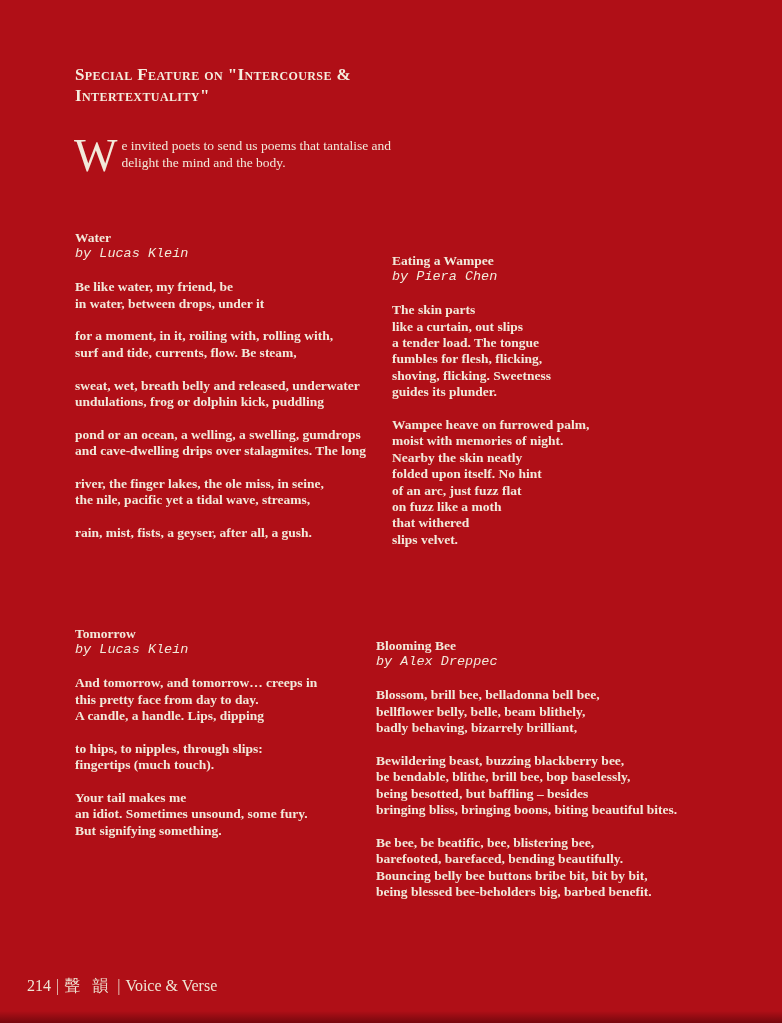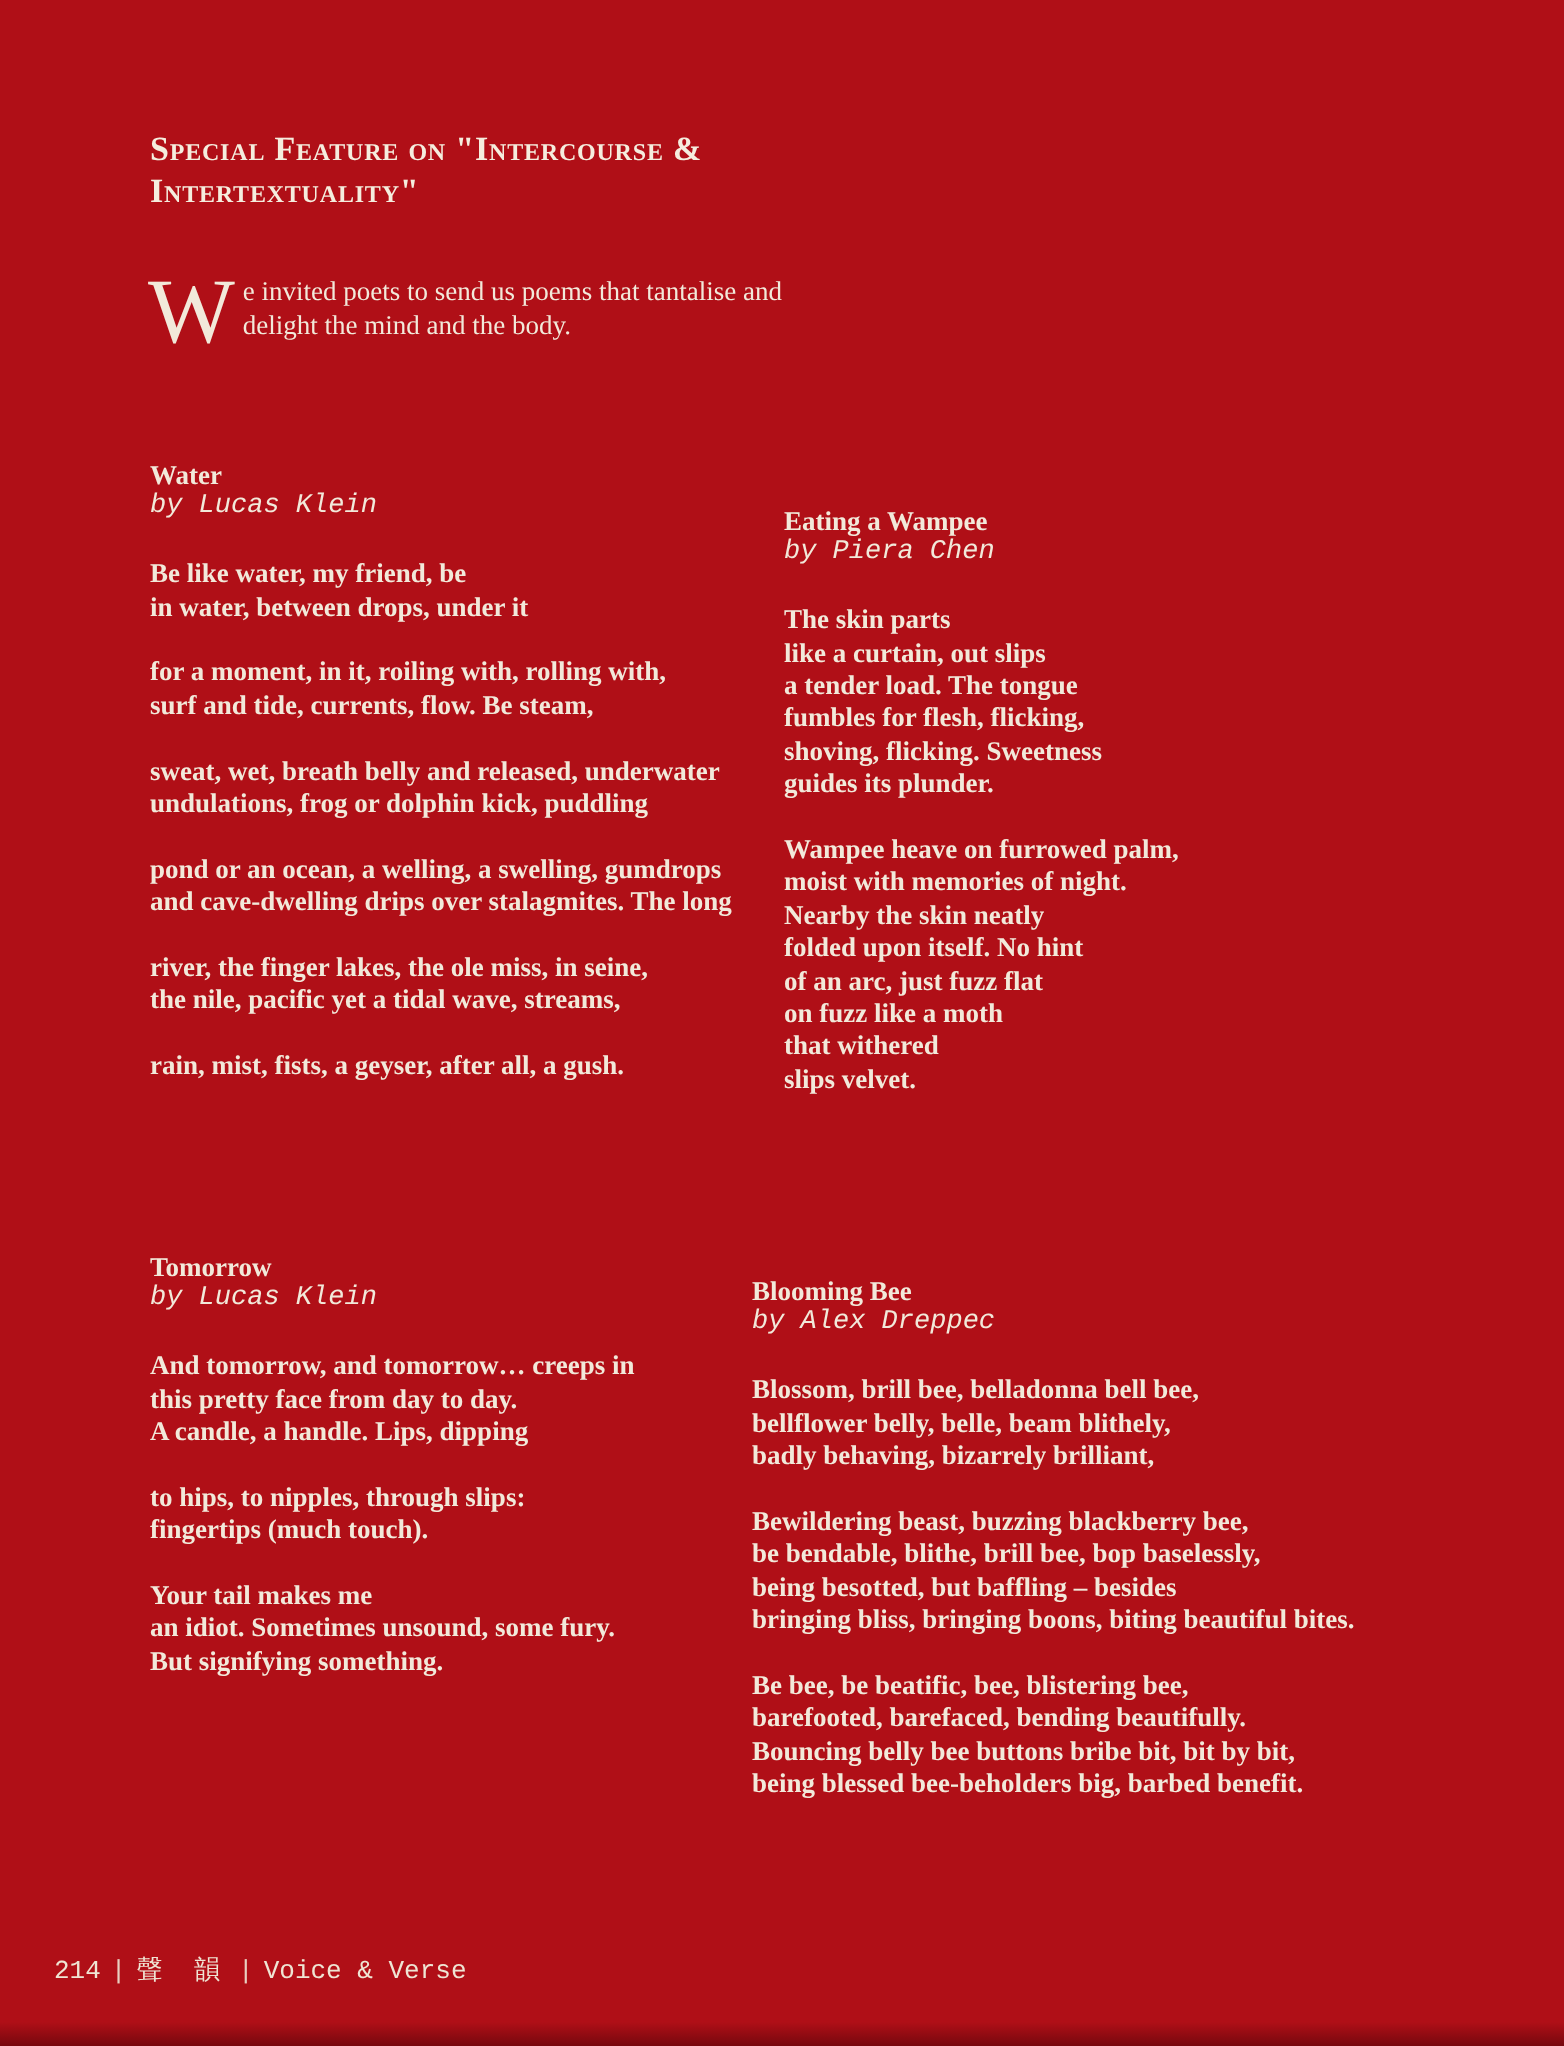--- a/index.html
+++ b/index.html
@@ -44,25 +44,24 @@
   .stanza { margin-bottom: 16.4px; }
   .stanza .line { line-height: 16.4px; white-space: nowrap; font-weight: bold; }
   .poem-water    { left: 75px;  top: 230px; }
   .poem-wampee   { left: 392px; top: 253px; }
   .poem-tomorrow { left: 75px;  top: 626px; }
   .poem-bee      { left: 376px; top: 626px; margin-top: 12px; }
   .footer {
     position: absolute;
     left: 27px;
     top: 978px;
-    font-size: 13px;
+    font-size: 16px;
     line-height: 15px;
     color: #EFE5D4;
     white-space: nowrap;
-    font-family: Liberation Mono, monospace;
   }
   .footer .sep { margin: 0 5px; opacity: 0.9; }
   .footer .zh { letter-spacing: 4px; }
   .page-edge-bottom {
     position: absolute;
     left: 0; right: 0; bottom: 0;
     height: 12px;
     background: linear-gradient(to bottom, rgba(60,0,5,0), rgba(60,0,5,0.5));
     pointer-events: none;
   }

